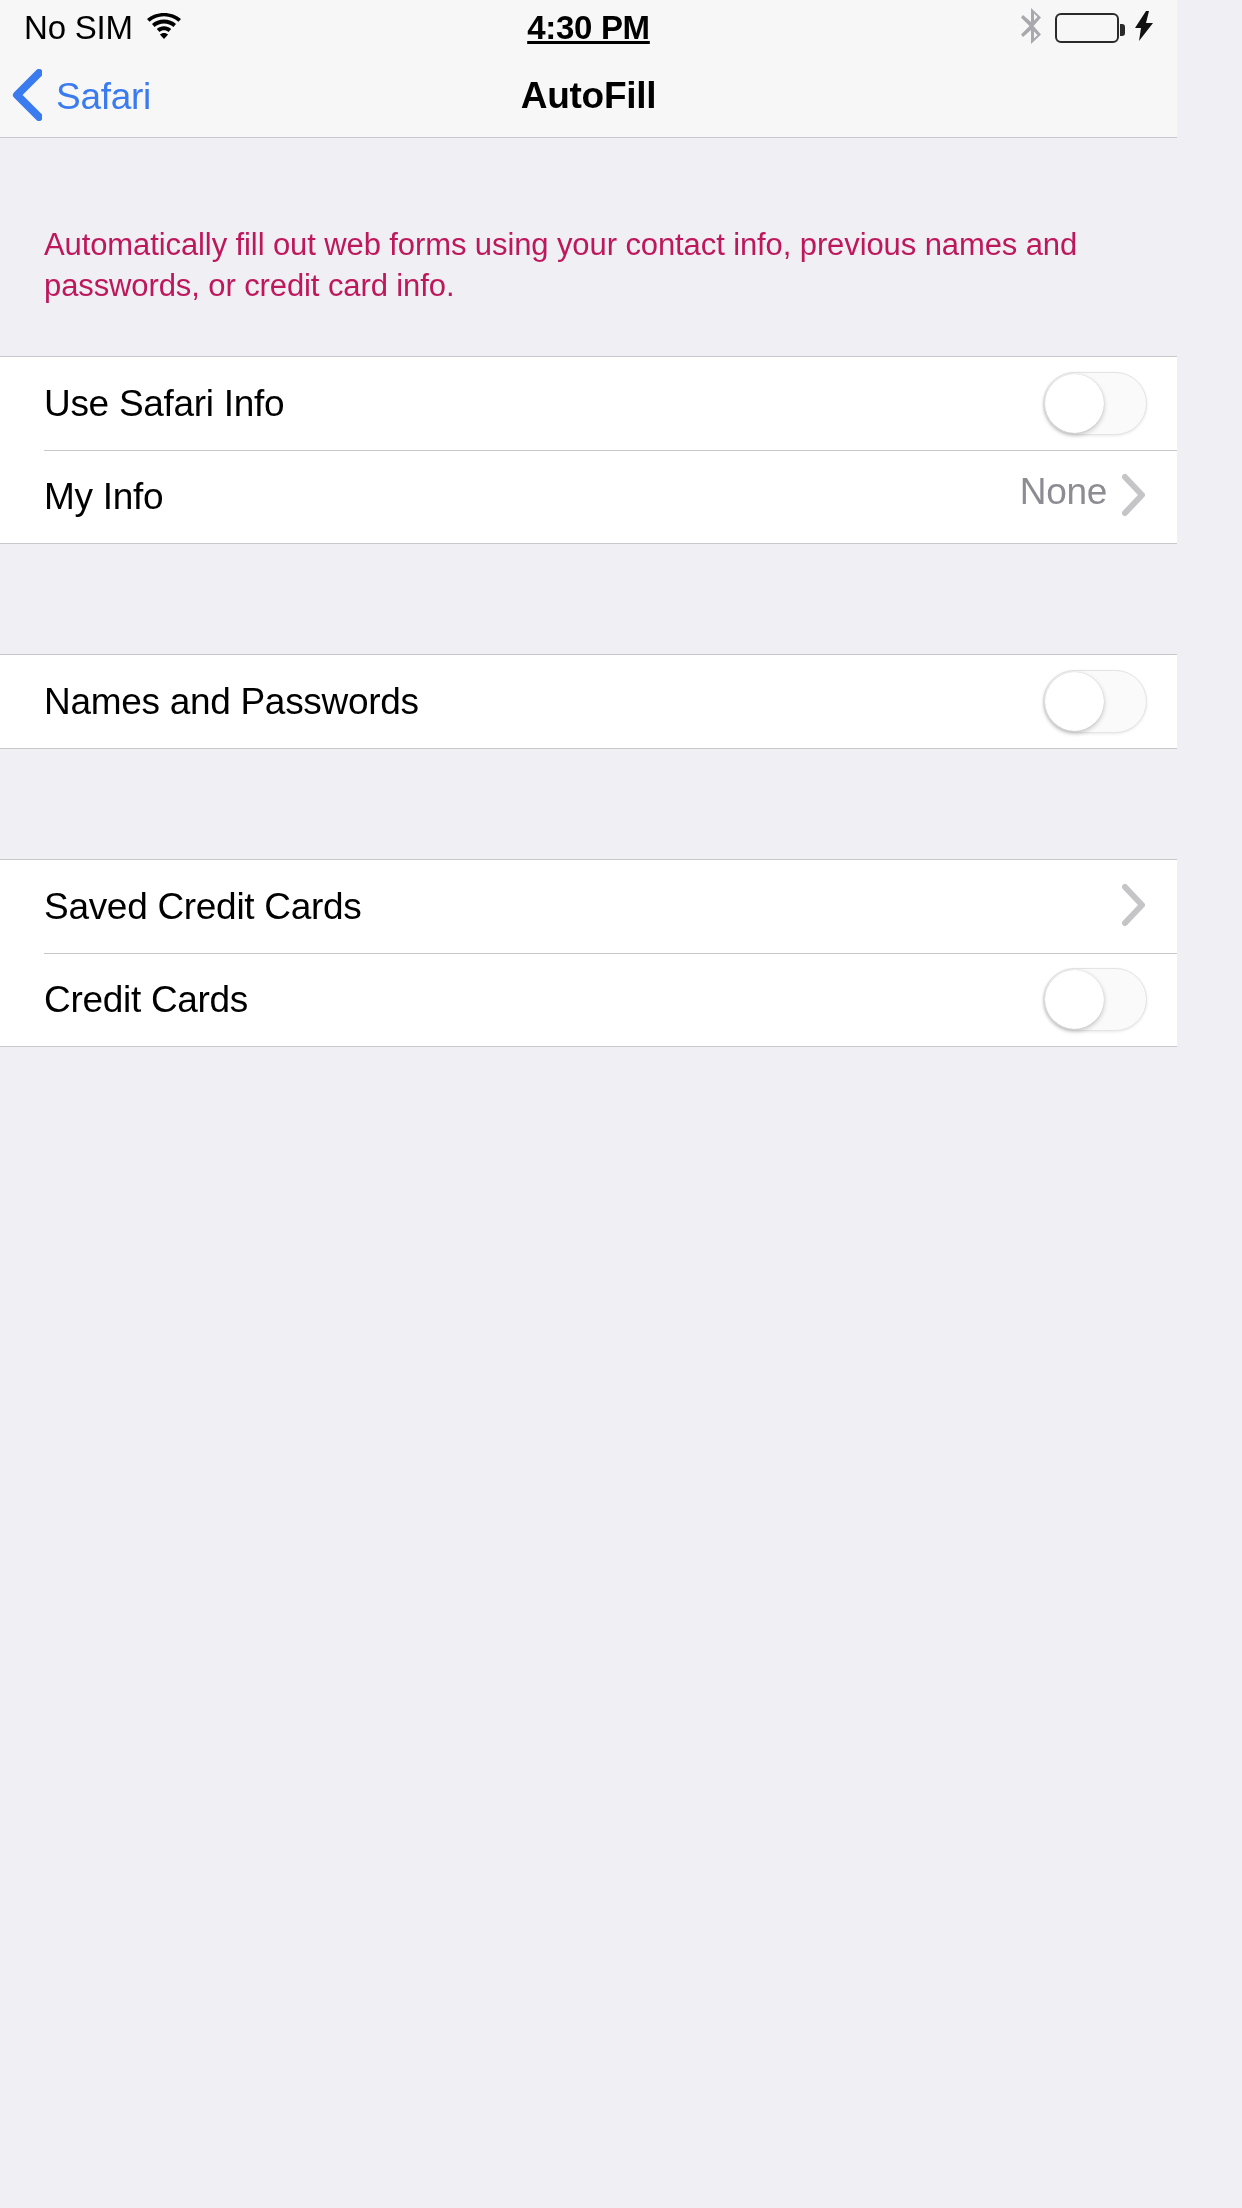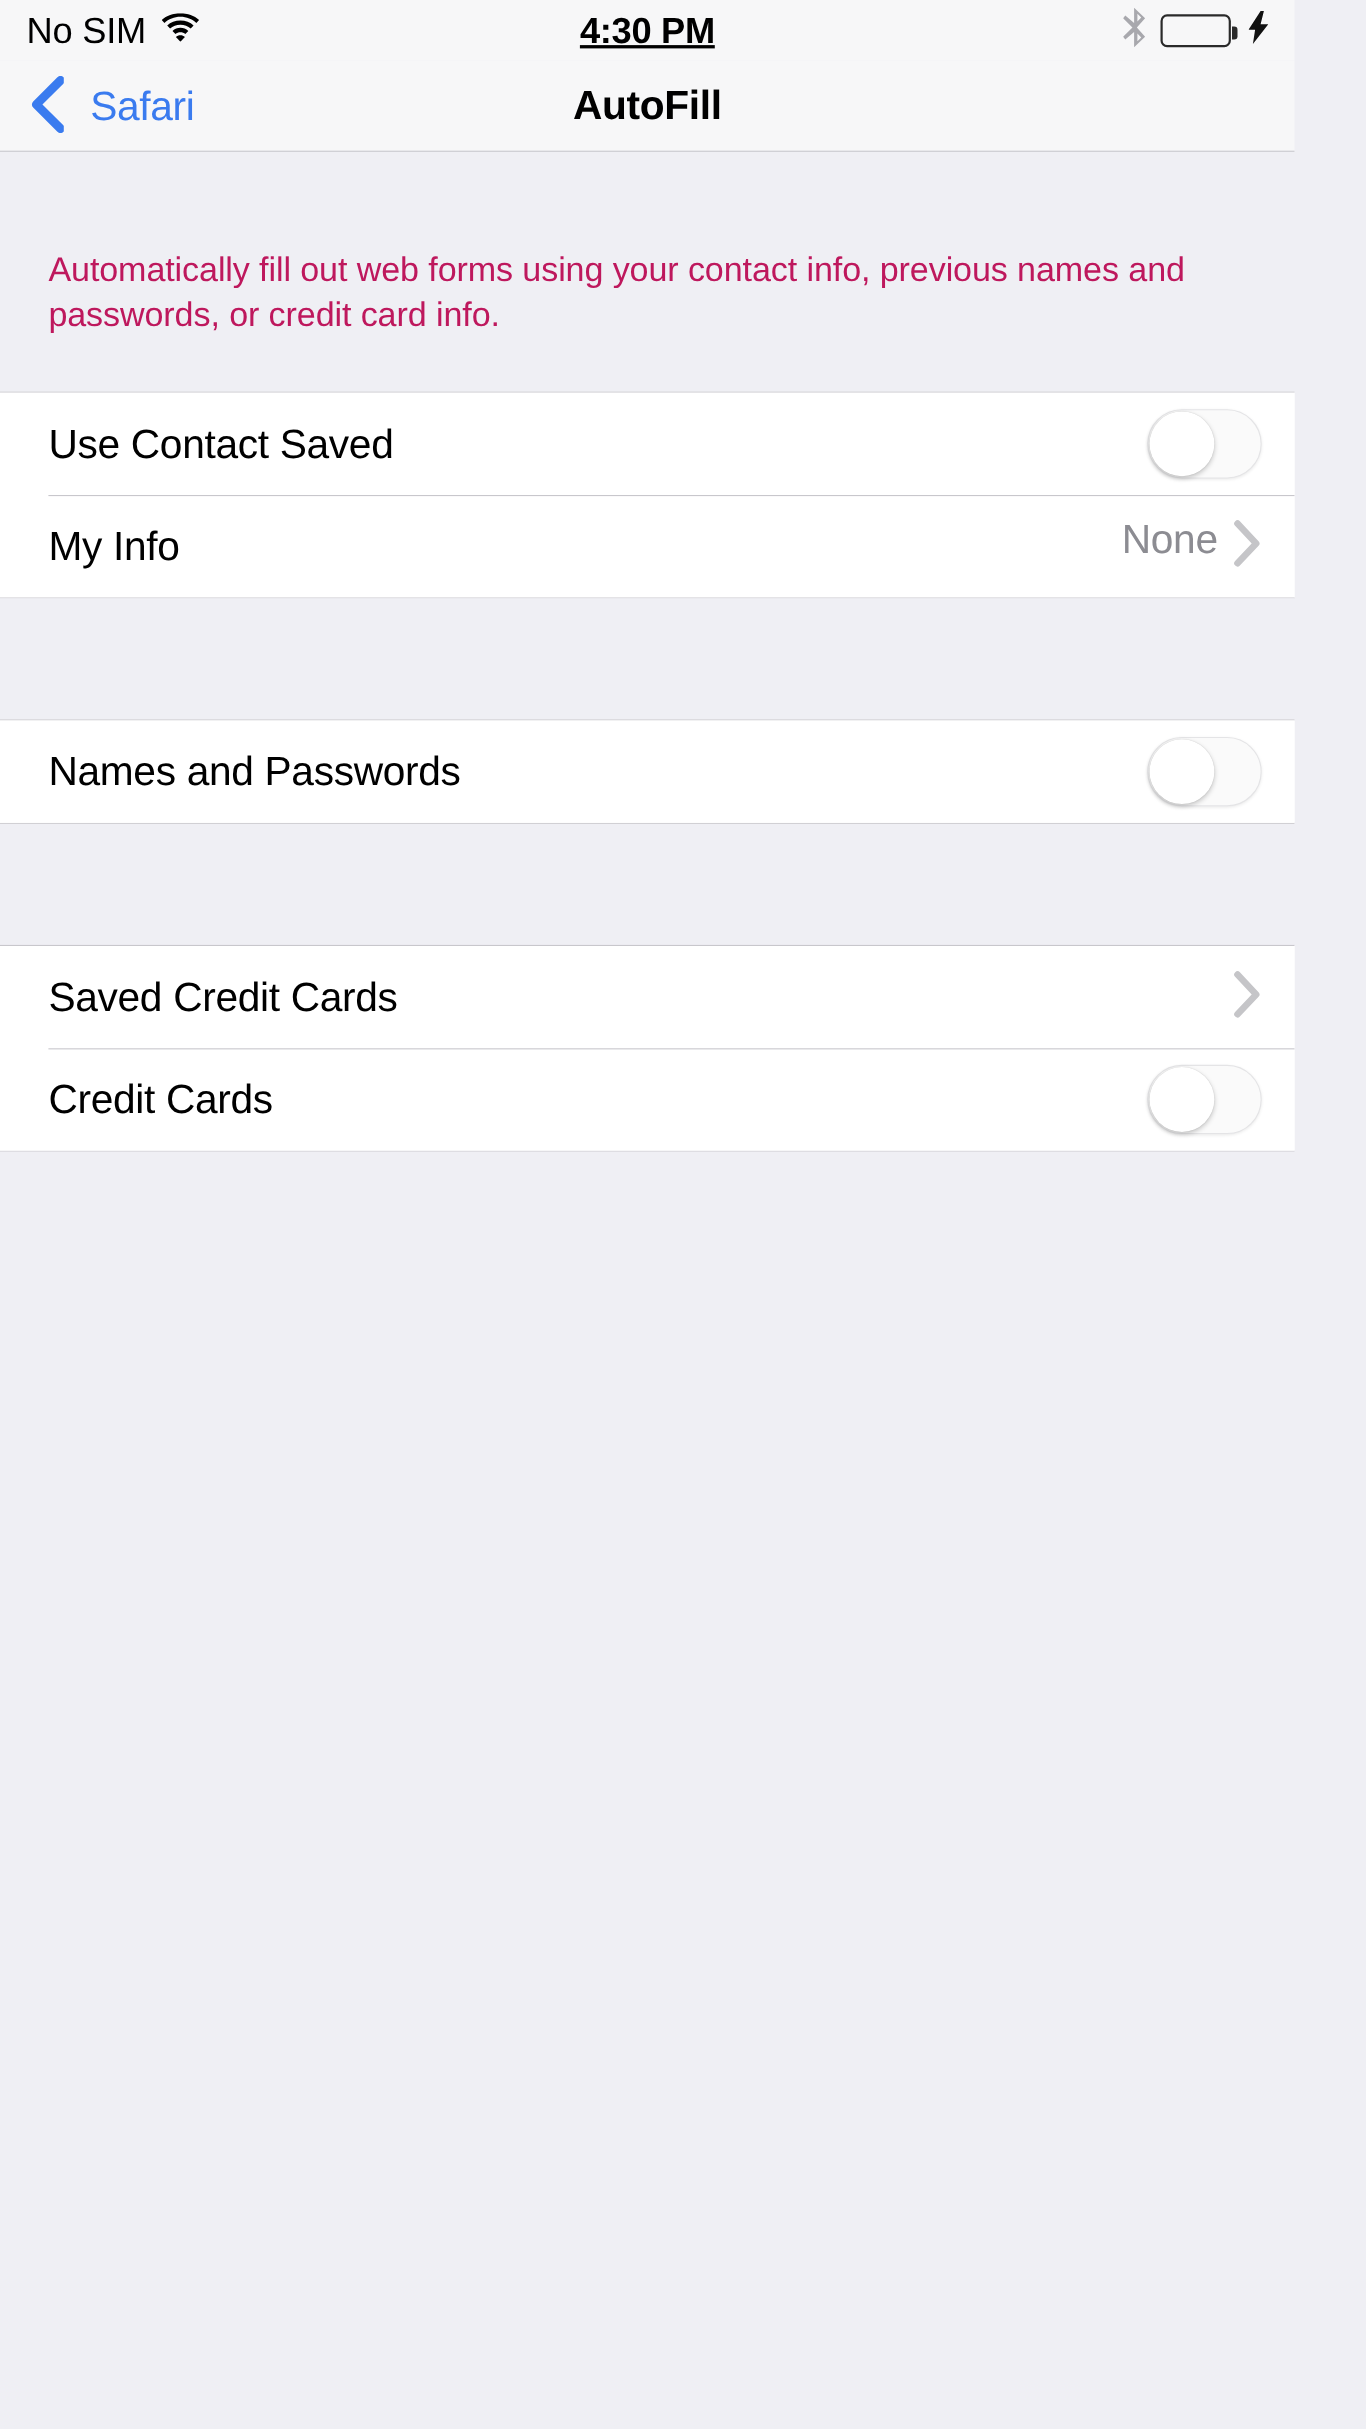--- a/index.html
+++ b/index.html
@@ -90,22 +90,22 @@
     position: relative;
     height: 83px;
     background: #F7F7F8;
     border-bottom: 1px solid #C8C7CC;
     display: flex;
     align-items: center;
   }
   .nav-back {
     display: flex;
     align-items: center;
-    gap: 24px;
-    padding-left: 24px;
+    gap: 14px;
+    padding-left: 8px;
     cursor: pointer;
     background: none;
     border: none;
   }
   .chevron-back { display: block; }
   .nav-back-label {
     font-size: 37px;
     color: #3A7BEF;
     letter-spacing: -0.3px;
     line-height: 1;
@@ -260,21 +260,21 @@
 
     <div class="section-footer-top"></div>
 
     <div class="section-note">Automatically fill out web forms using your contact info, previous names and passwords, or credit card info.</div>
 
     <div class="gap-after-note"></div>
 
     <div class="group">
 
       <div class="row">
-        <span class="row-label">Use Contact Saved</span>
+        <span class="row-label">Use Safari Info</span>
         <span class="row-right">
           <span class="toggle">
             <span class="toggle-knob"></span>
           </span>
         </span>
       </div>
 
       <div class="row">
         <span class="row-label">My Info</span>
         <span class="row-right">

